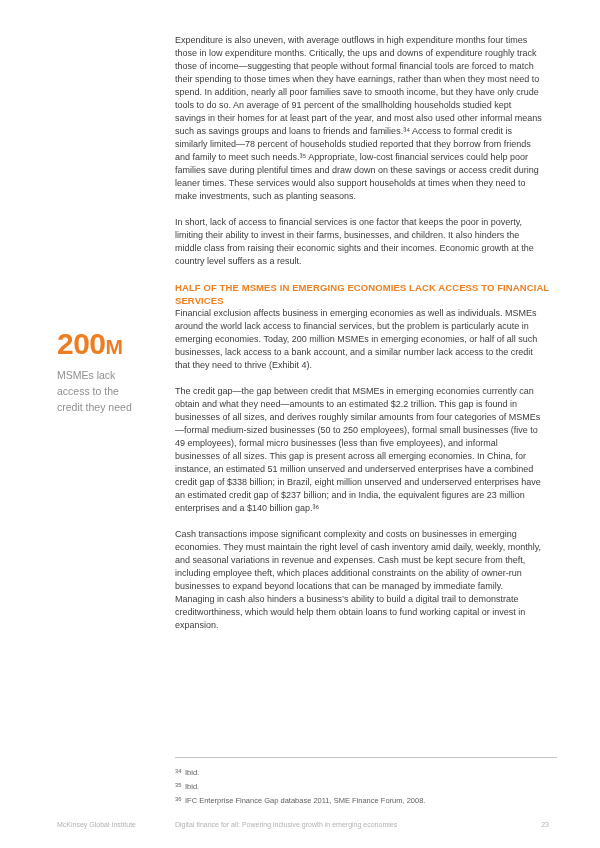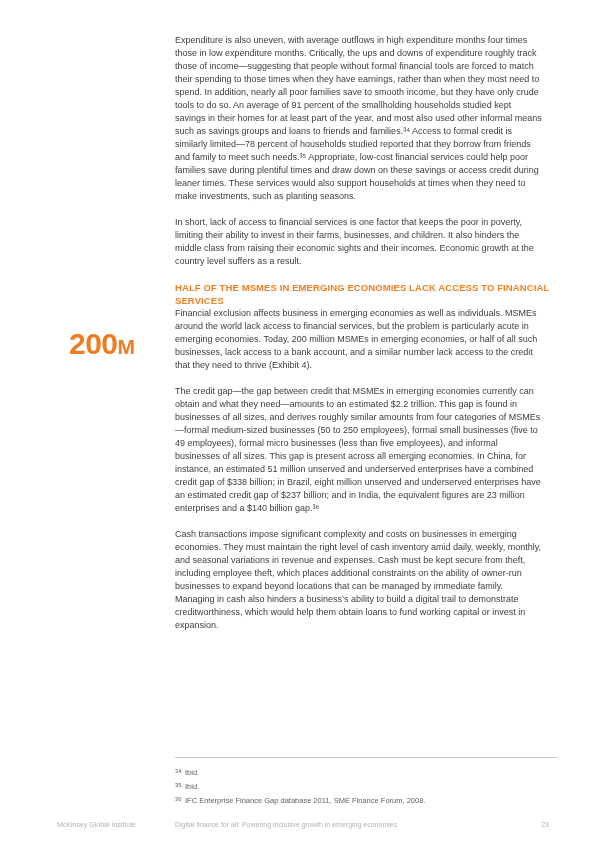--- a/index.html
+++ b/index.html
@@ -29,21 +29,21 @@
     font-size: 9.5px;
     line-height: 13px;
     font-weight: bold;
     color: #EE8123;
     letter-spacing: 0.1px;
   }
 
   
   .stat {
     position: absolute;
-    left: 69px;
+    left: 57px;
     top: 327px;
     width: 100px;
   }
   .stat-number {
     color: #ED7D22;
     font-weight: bold;
     font-size: 30px;
     line-height: 34px;
     letter-spacing: -0.5px;
   }
@@ -98,20 +98,21 @@
   .footer-title   { position: absolute; left: 175px; top: 0; }
   .footer-pagenum { position: absolute; right: 51px; top: 0; }
 </style>
 </head>
 <body>
 
 <div class="page">
 
   <aside class="stat">
     <div class="stat-number"><span>200</span><span class="stat-suffix">M</span></div>
+    <div class="stat-caption">MSMEs lack access to the credit they need</div>
   </aside>
 
   <main class="body-col">
     <p>Expenditure is also uneven, with average outflows in high expenditure months four times those in low expenditure months. Critically, the ups and downs of expenditure roughly track those of income—suggesting that people without formal financial tools are forced to match their spending to those times when they have earnings, rather than when they most need to spend. In addition, nearly all poor families save to smooth income, but they have only crude tools to do so. An average of 91 percent of the smallholding households studied kept savings in their homes for at least part of the year, and most also used other informal means such as savings groups and loans to friends and families.³⁴ Access to formal credit is similarly limited—78 percent of households studied reported that they borrow from friends and family to meet such needs.³⁵ Appropriate, low-cost financial services could help poor families save during plentiful times and draw down on these savings or access credit during leaner times. These services would also support households at times when they need to make investments, such as planting seasons.</p>
     <p>In short, lack of access to financial services is one factor that keeps the poor in poverty, limiting their ability to invest in their farms, businesses, and children. It also hinders the middle class from raising their economic sights and their incomes. Economic growth at the country level suffers as a result.</p>
     <h2 class="section-heading">HALF OF THE MSMES IN EMERGING ECONOMIES LACK ACCESS TO FINANCIAL SERVICES</h2>
     <p>Financial exclusion affects business in emerging economies as well as individuals. MSMEs around the world lack access to financial services, but the problem is particularly acute in emerging economies. Today, 200 million MSMEs in emerging economies, or half of all such businesses, lack access to a bank account, and a similar number lack access to the credit that they need to thrive (Exhibit 4).</p>
     <p>The credit gap—the gap between credit that MSMEs in emerging economies currently can obtain and what they need—amounts to an estimated $2.2 trillion. This gap is found in businesses of all sizes, and derives roughly similar amounts from four categories of MSMEs—formal medium-sized businesses (50 to 250 employees), formal small businesses (five to 49 employees), formal micro businesses (less than five employees), and informal businesses of all sizes. This gap is present across all emerging economies. In China, for instance, an estimated 51 million unserved and underserved enterprises have a combined credit gap of $338 billion; in Brazil, eight million unserved and underserved enterprises have an estimated credit gap of $237 billion; and in India, the equivalent figures are 23 million enterprises and a $140 billion gap.³⁶</p>
     <p>Cash transactions impose significant complexity and costs on businesses in emerging economies. They must maintain the right level of cash inventory amid daily, weekly, monthly, and seasonal variations in revenue and expenses. Cash must be kept secure from theft, including employee theft, which places additional constraints on the ability of owner-run businesses to expand beyond locations that can be managed by immediate family. Managing in cash also hinders a business’s ability to build a digital trail to demonstrate creditworthiness, which would help them obtain loans to fund working capital or invest in expansion.</p>
   </main>

